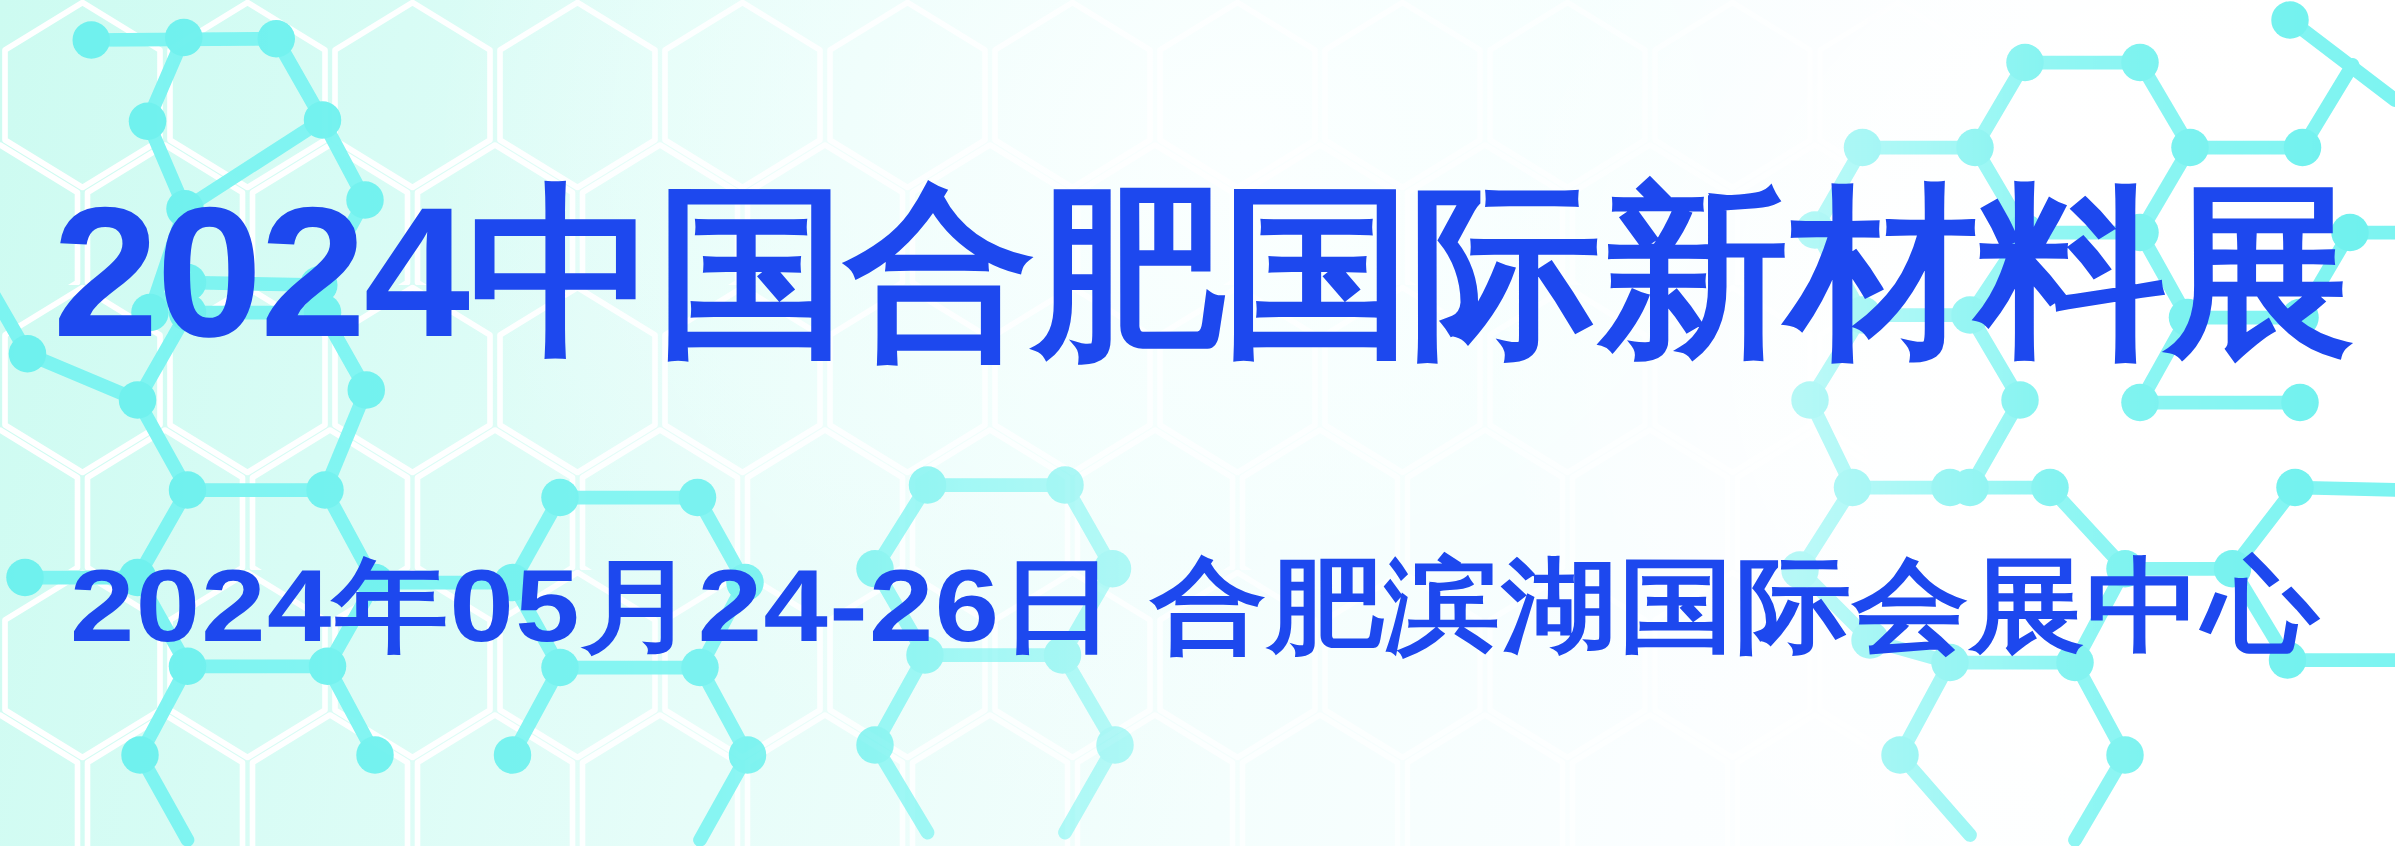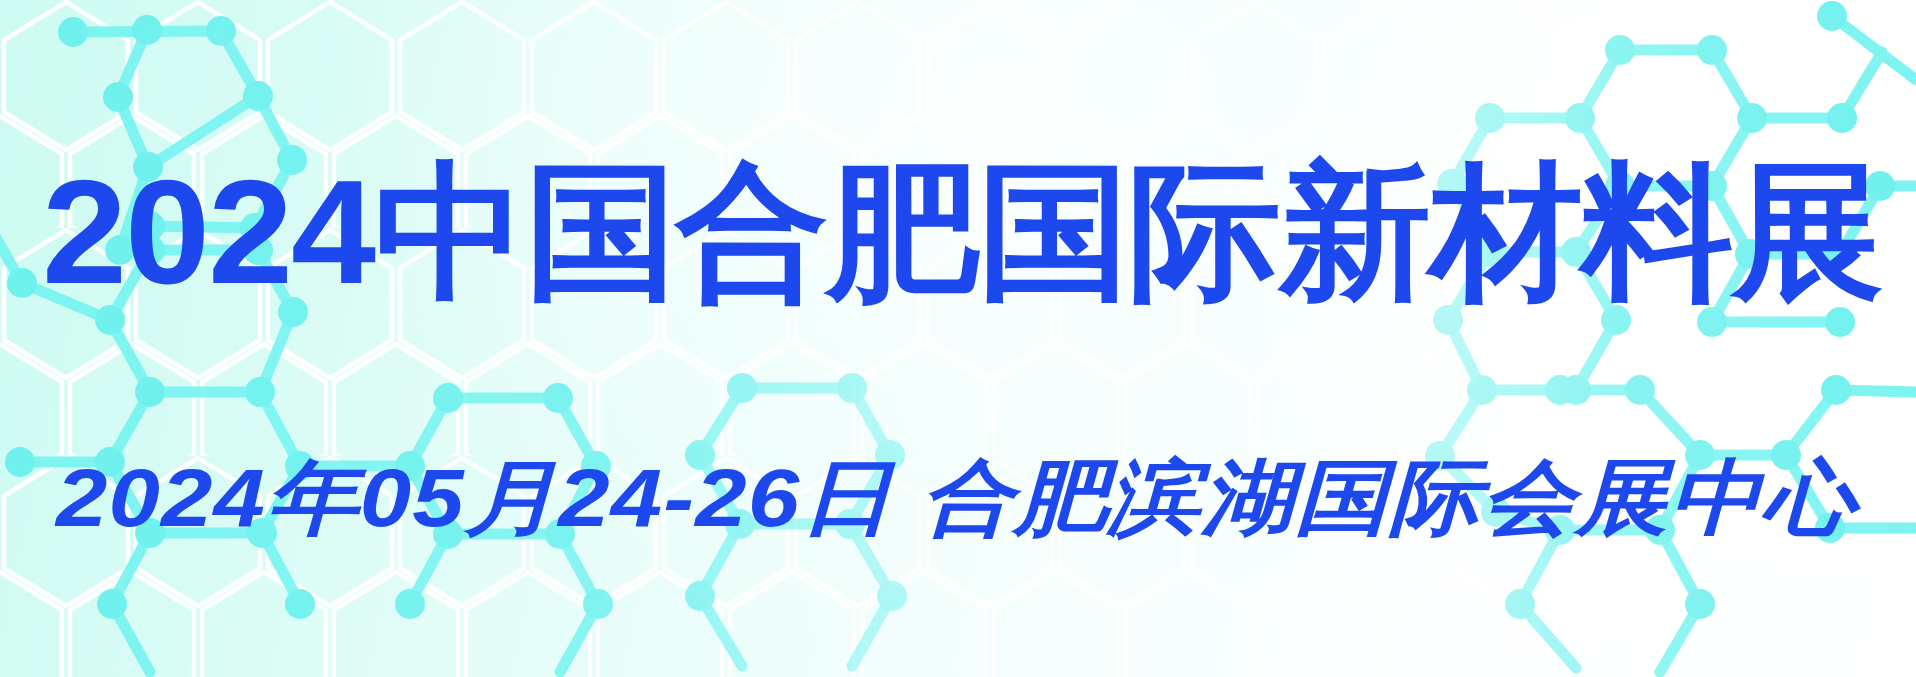--- a/index.html
+++ b/index.html
@@ -30,21 +30,21 @@
       radial-gradient(ellipse 900px 760px at 52% 18%, #fbffff 0%, rgba(246,255,254,0.55) 38%, rgba(255,255,255,0) 72%),
       linear-gradient(102deg, #cdfbf1 0%, #d8fcf5 16%, #e7fdf9 34%, #f4fefd 54%, #fbfeff 72%, #feffff 88%, #ffffff 100%);
   }
   #bg-hex { opacity: 1; }
   #bg-mol { }
 
   
   #text-block {
     position: absolute;
     left: 0;
-    top: 14px;
+    top: 0;
     width: 1916px;
     height: 490px;
     z-index: 5;
   }
   #title-row {
     position: absolute;
     left: 42px;
     top: 139px;
     width: 1840px;
     height: 160px;
@@ -63,23 +63,22 @@
     white-space: nowrap;
     text-rendering: geometricPrecision;
   }
   #subtitle-row {
     position: absolute;
     left: 56px;
     top: 438px;
     width: 1850px;
     height: 92px;
     display: flex;
-    align-items: center;
+    align-items: flex-end;
     white-space: nowrap;
-    font-style: italic;
   }
   #subtitle {
     color: #1d48ee;
     font-size: 82px;
     line-height: 88px;
     font-weight: 700;
     letter-spacing: 1px;
     white-space: nowrap;
   }
 </style>

